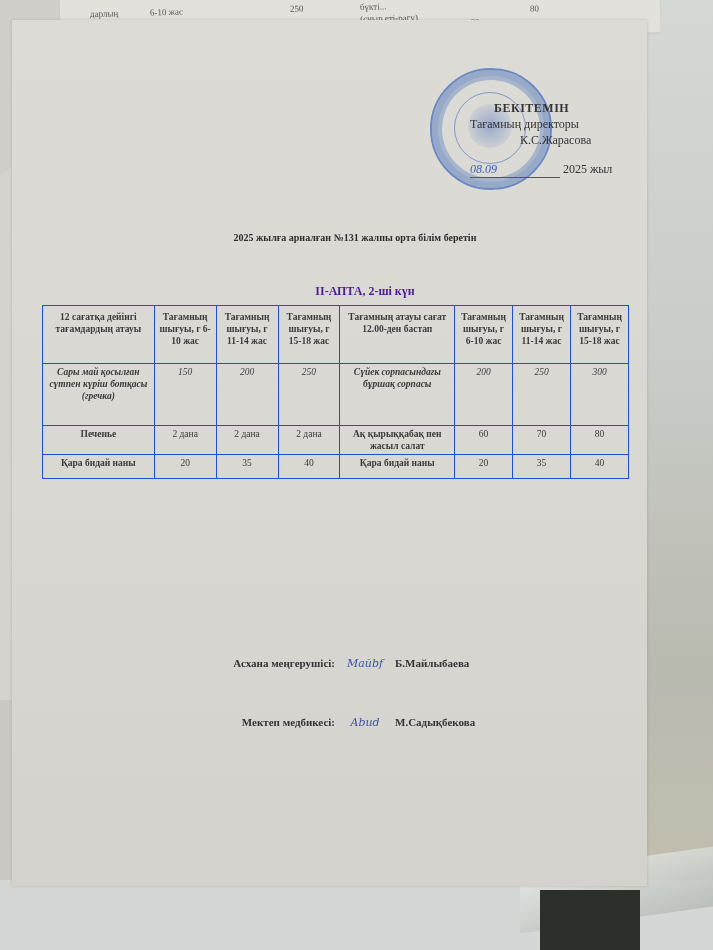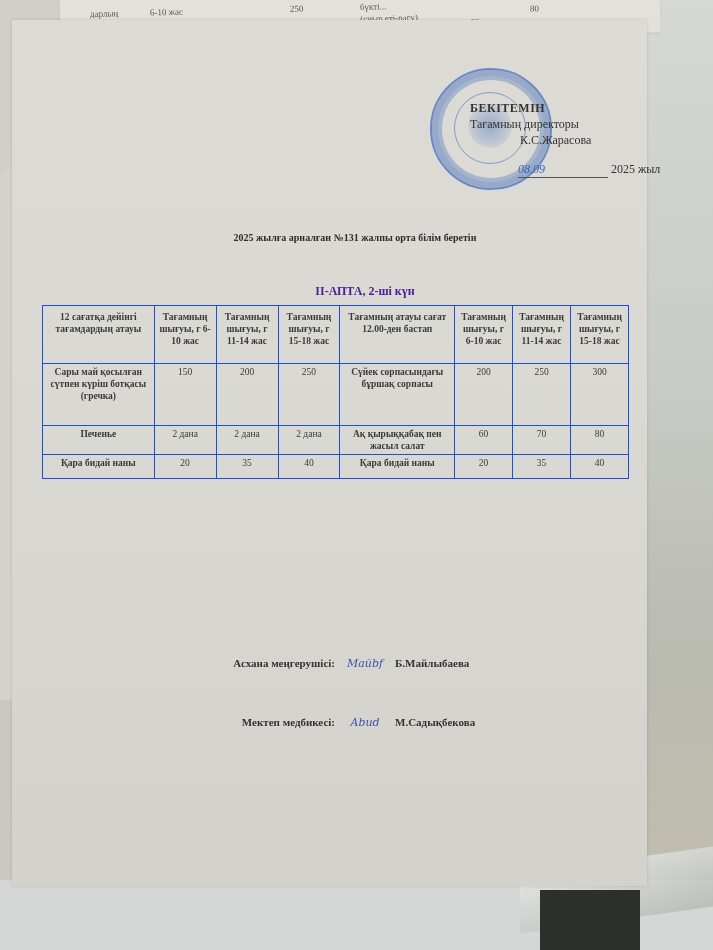--- a/index.html
+++ b/index.html
@@ -44,37 +44,37 @@
   
   .paper {
     position:absolute; left:12px; top:20px; width:635px; height:866px;
     background:linear-gradient(180deg,#dcdbd6 0%, #d9d8d3 50%, #d3d2cc 100%);
     box-shadow:0 0 3px rgba(0,0,0,0.15);
   }
   .approval {
     position:absolute; left:470px; top:100px; width:160px;
     font-size:12px; line-height:16px; color:#333;
   }
-  .approval .title { font-weight:bold; letter-spacing:0.5px; }
+  .approval .title { font-weight:bold; letter-spacing:0.5px;margin-left:24px; }
   .stamp {
     position:absolute; left:430px; top:68px; width:118px; height:118px;
     border-radius:50%; border:2px solid rgba(70,110,190,0.75);
     box-shadow: inset 0 0 0 6px rgba(70,110,190,0.15), inset 0 0 0 10px rgba(70,110,190,0.35);
   }
   .stamp-inner {
     position:absolute; left:22px; top:22px; width:70px; height:70px; border-radius:50%;
     border:1.5px solid rgba(70,110,190,0.6);
   }
   .stamp-emblem {
     position:absolute; left:36px; top:34px; width:44px; height:44px;
     border-radius:50%; background:radial-gradient(circle, rgba(70,110,190,0.45), rgba(70,110,190,0.1) 70%);
   }
   .date-line {
     position:absolute; left:470px; top:162px; width:170px;
-    font-size:12px; color:#333;margin-left:48px;
+    font-size:12px; color:#333;
   }
   .date-line .blank { display:inline-block; width:90px; border-bottom:1px solid #555; color:#3a5fb0; font-style:italic; }
   .doc-title {
     position:absolute; left:60px; top:230px; width:590px;
     text-align:center; font-weight:bold; font-size:10px; line-height:15px; color:#2c2c2c;
   }
   .week-title {
     position:absolute; left:70px; top:284px; width:590px;
     text-align:center; font-weight:bold; font-size:12px; color:#4c1d95;
   }
@@ -157,21 +157,21 @@
       <th>Тағамның шығуы, г 6-10 жас</th>
       <th>Тағамның шығуы, г 11-14 жас</th>
       <th>Тағамның шығуы, г 15-18 жас</th>
       <th>Тағамның атауы сағат 12.00-ден бастап</th>
       <th>Тағамның шығуы, г 6-10 жас</th>
       <th>Тағамның шығуы, г 11-14 жас</th>
       <th>Тағамның шығуы, г 15-18 жас</th>
     </tr>
   </thead>
   <tbody>
-    <tr style="height:62px;">
+    <tr style="height:62px;font-style:italic;">
       <td class="name">Сары май қосылған сүтпен күріш ботқасы (гречка)</td>
       <td class="num">150</td>
       <td class="num">200</td>
       <td class="num">250</td>
       <td class="name">Сүйек сорпасындағы бұршақ сорпасы</td>
       <td class="num">200</td>
       <td class="num">250</td>
       <td class="num">300</td>
     </tr>
     <tr style="height:24px;margin-top:32px;">

